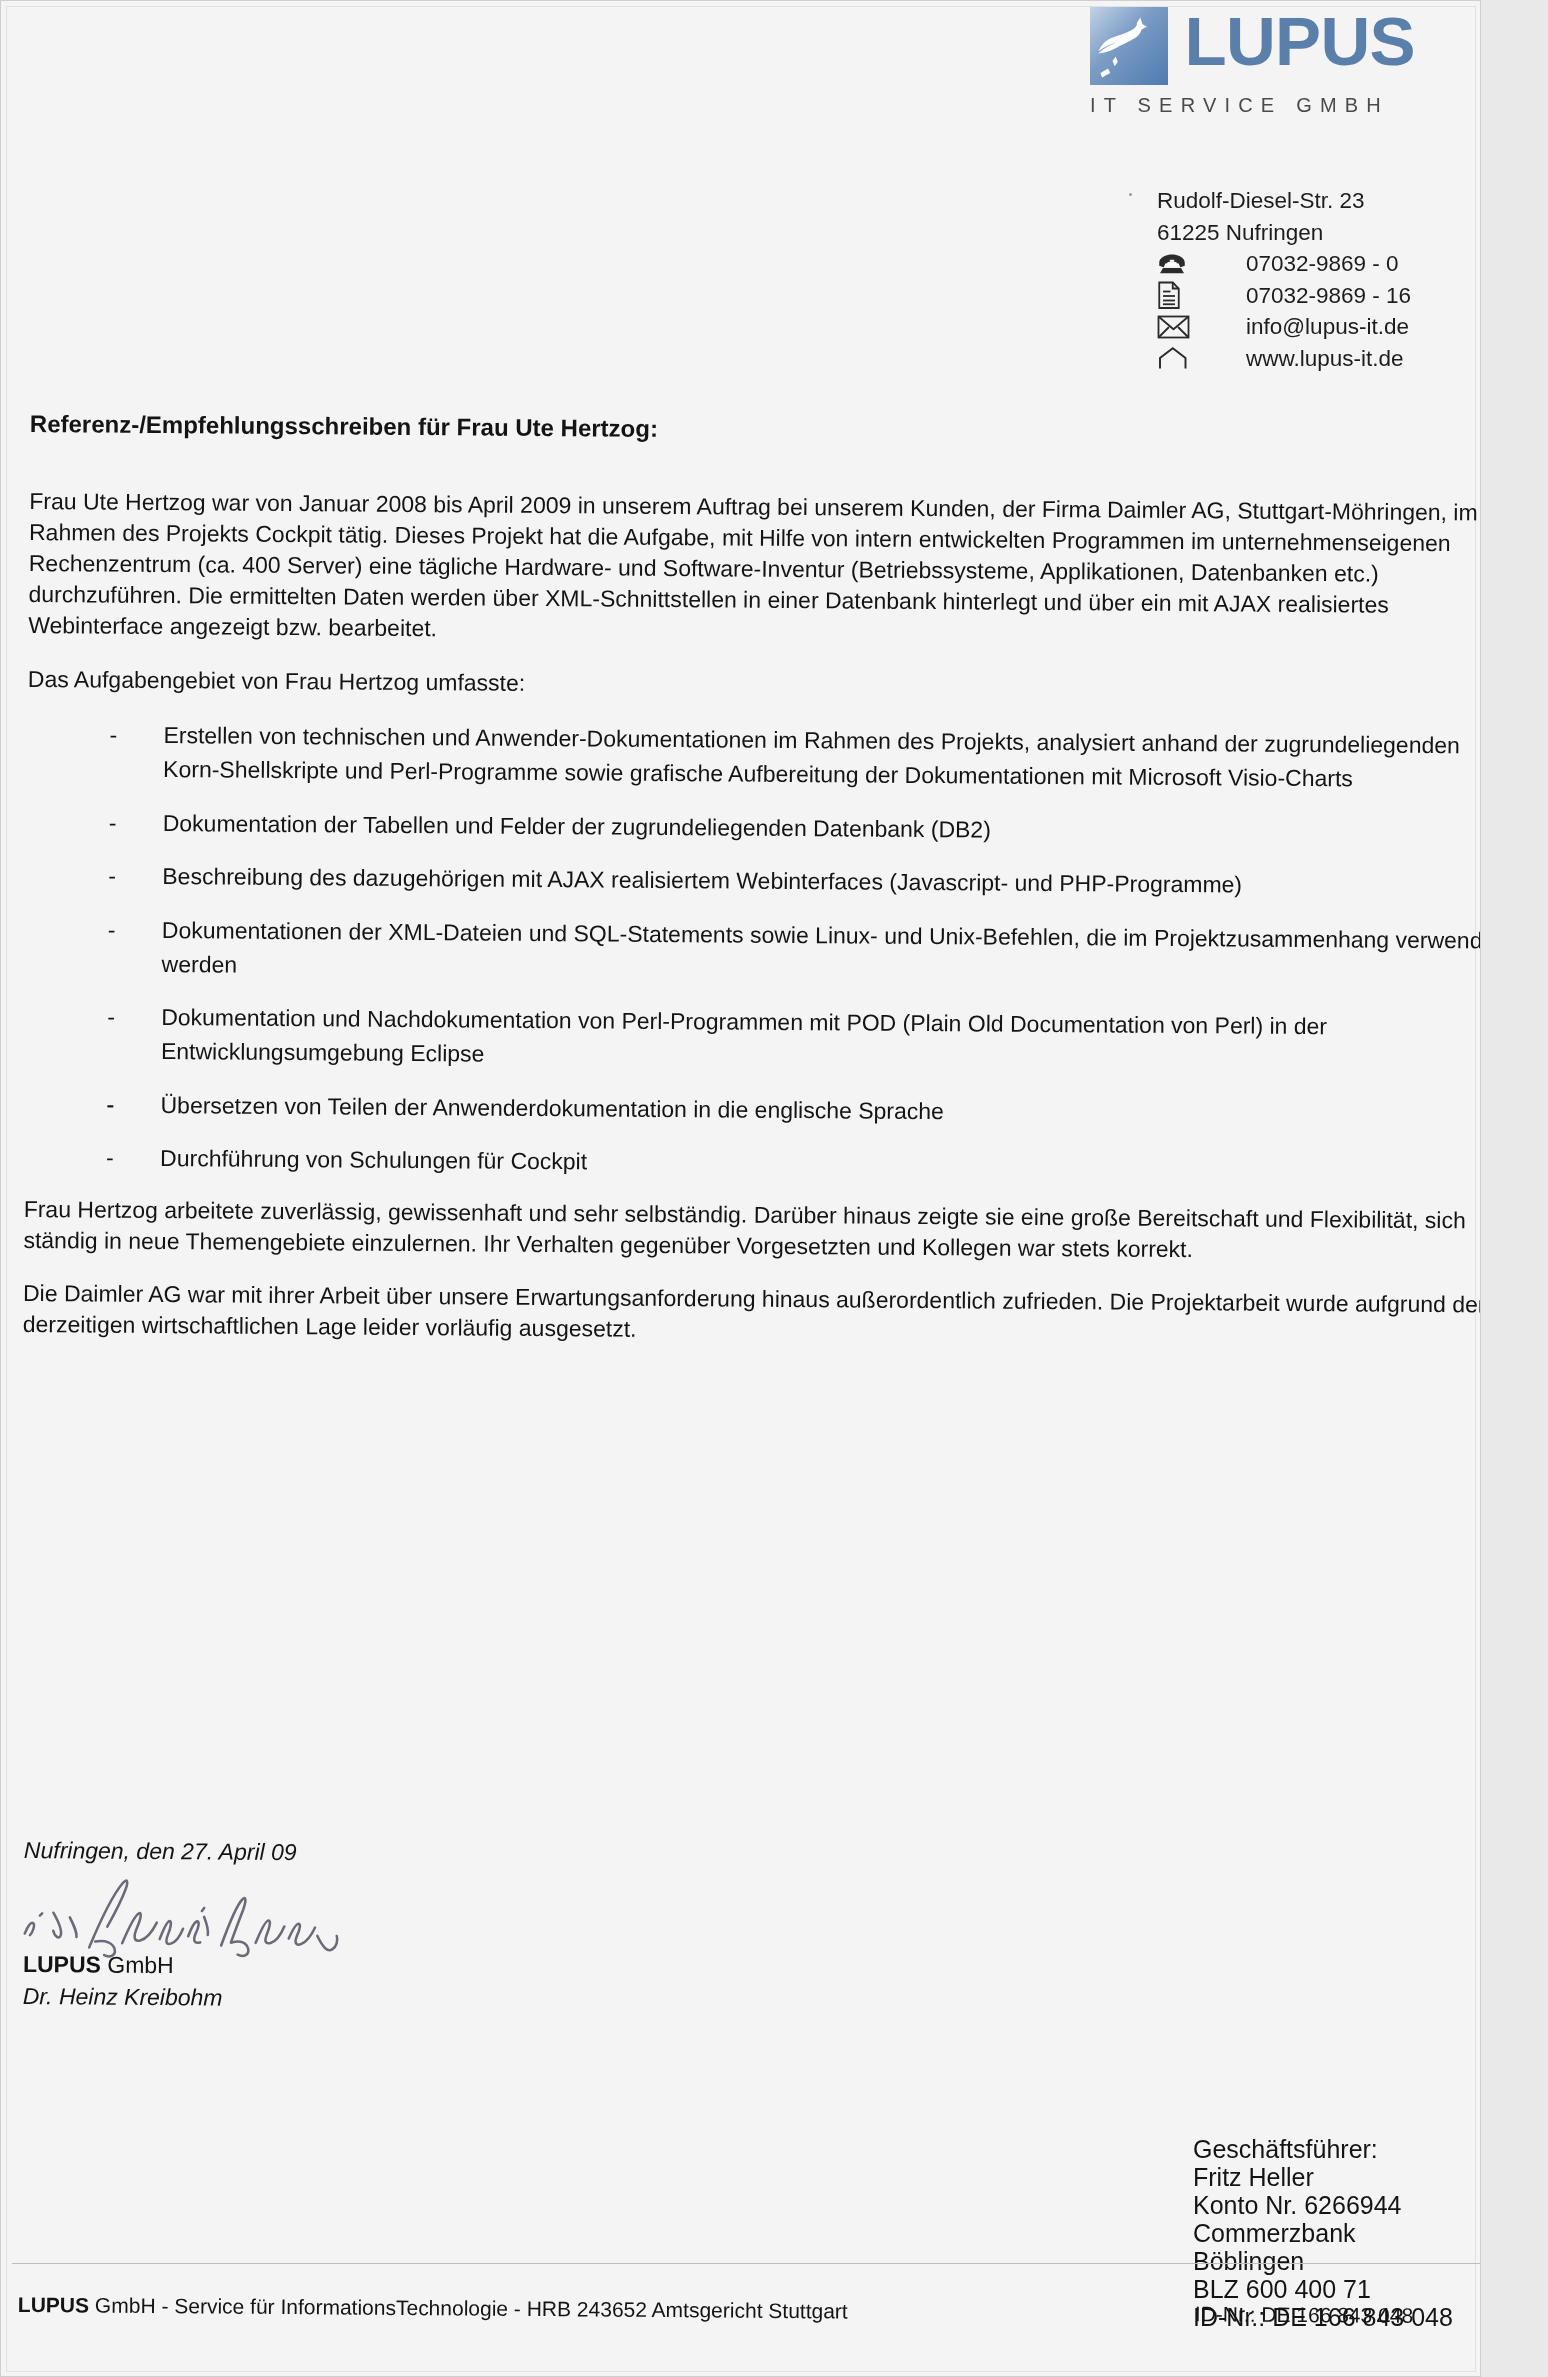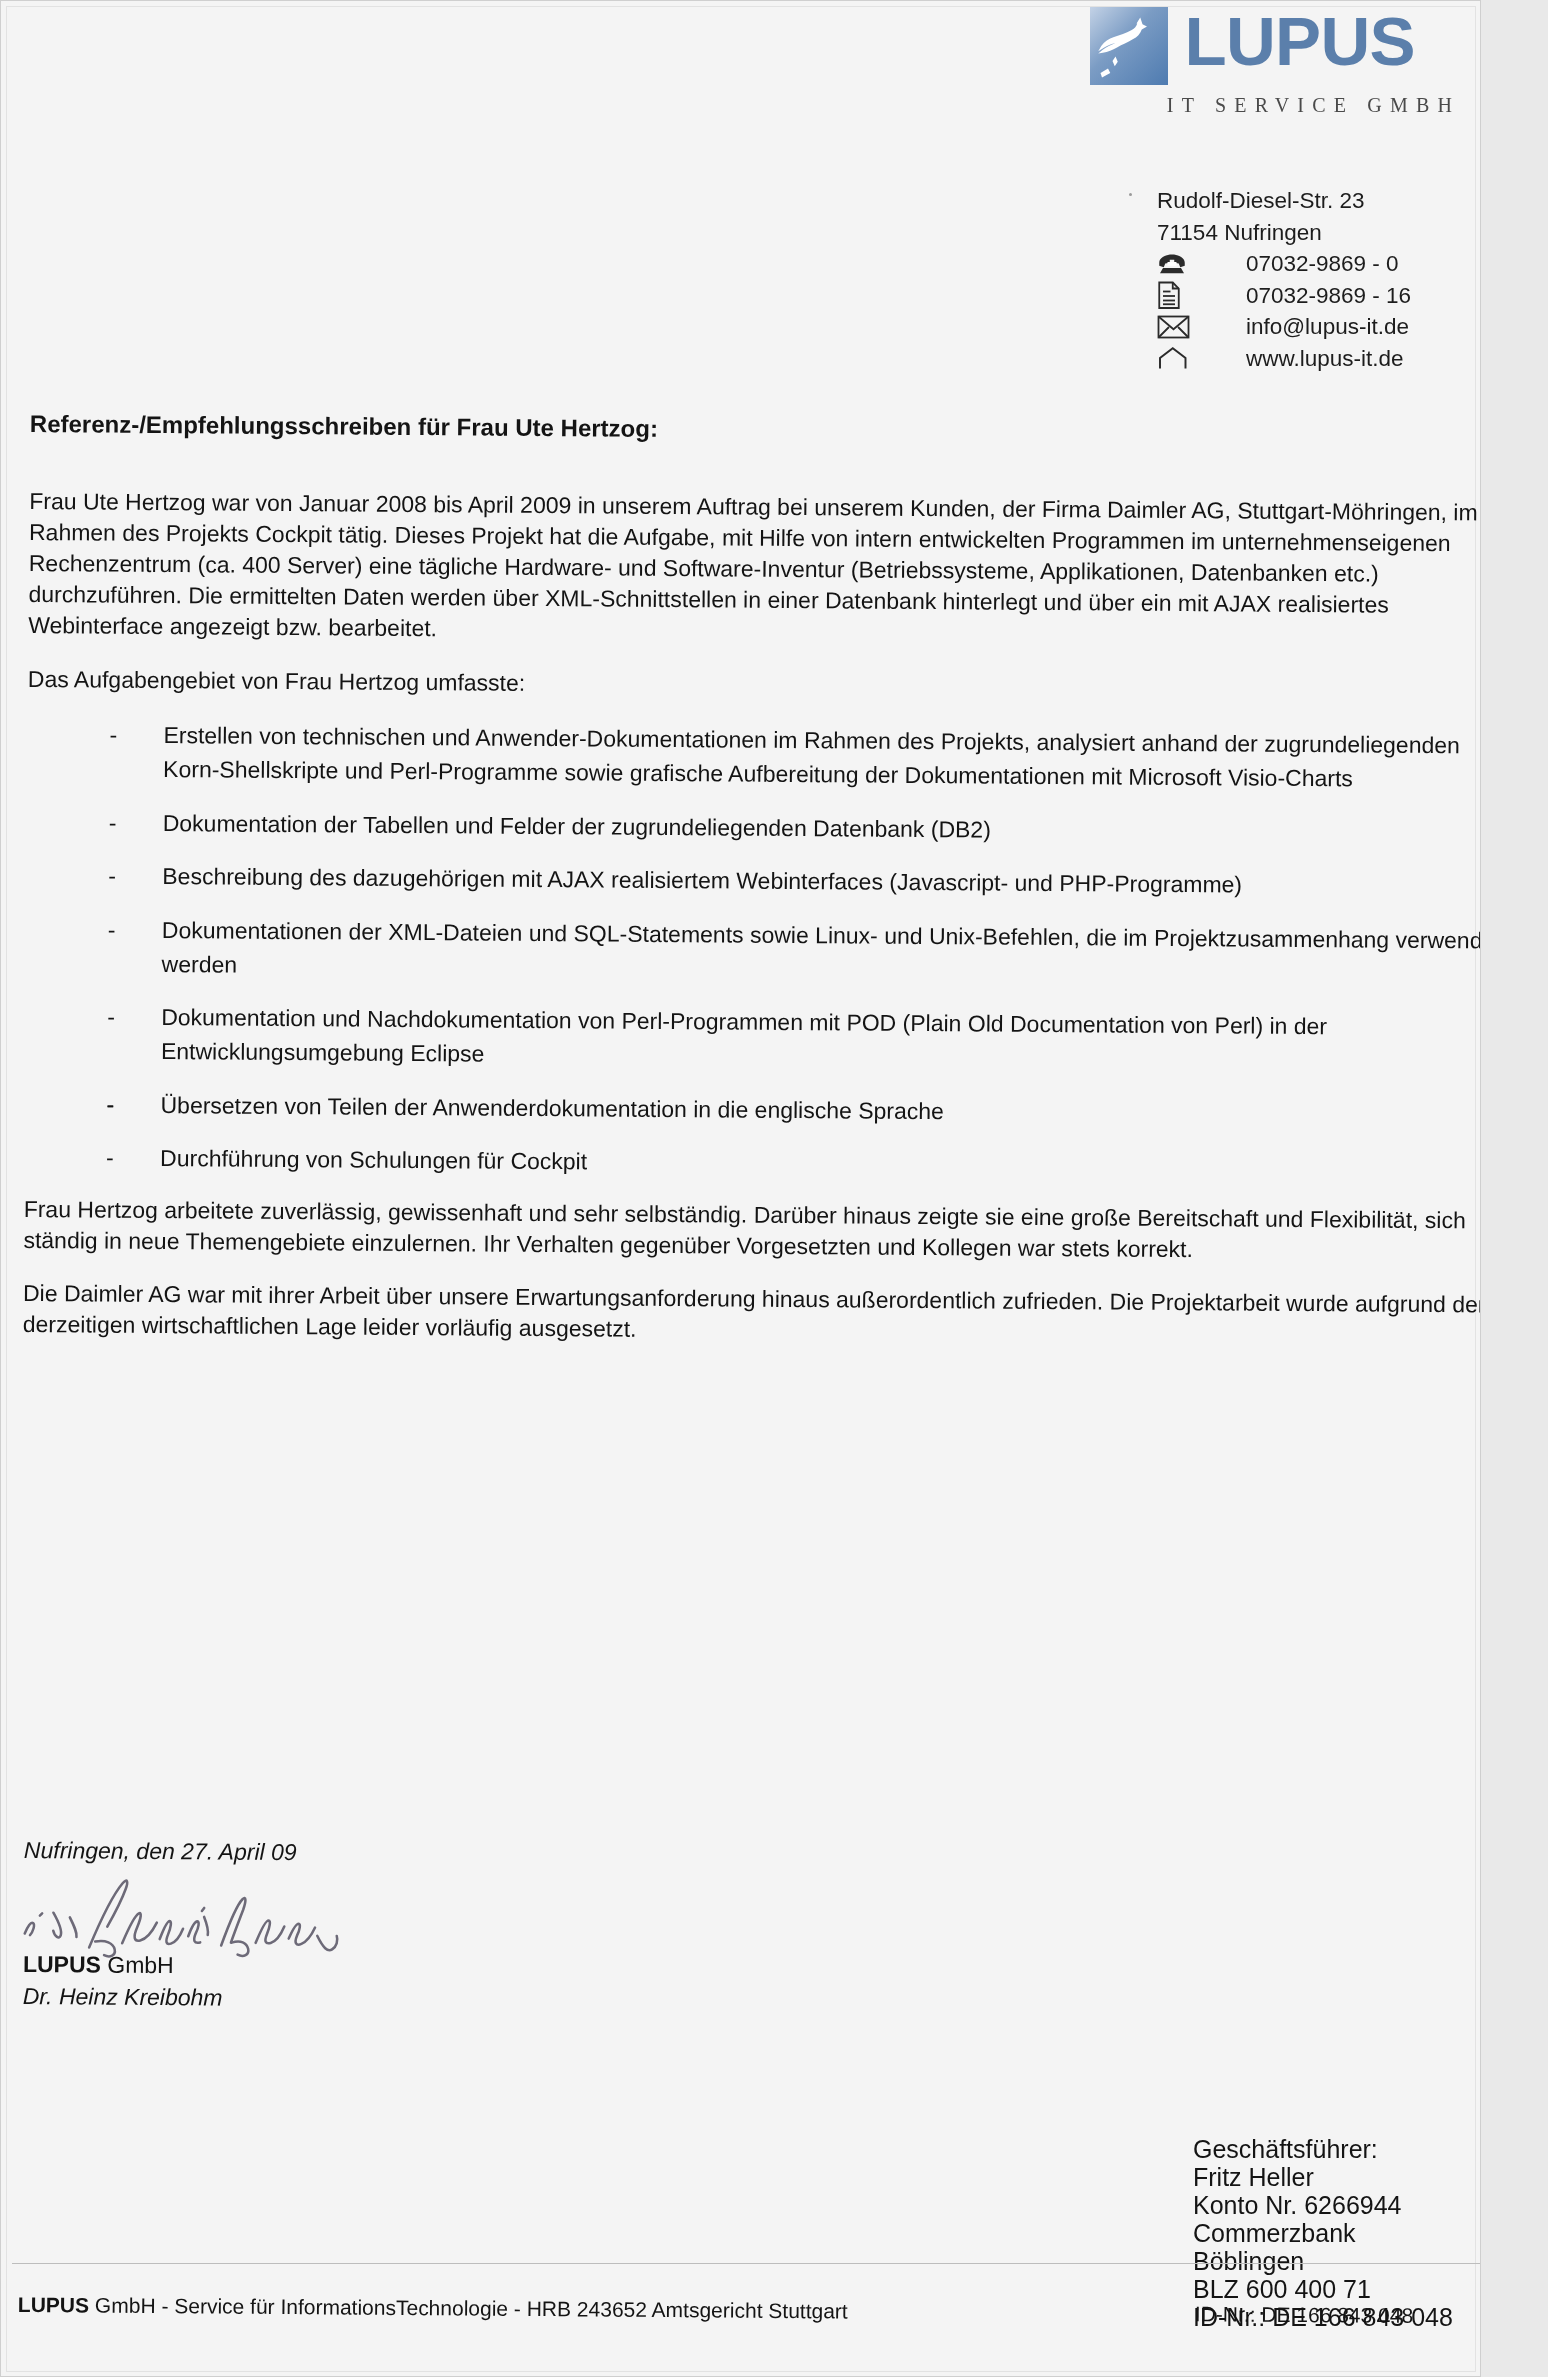--- a/index.html
+++ b/index.html
@@ -21,23 +21,23 @@
     background:linear-gradient(135deg,#c3d2e6 0%,#7b9cc4 42%,#4e7bb0 100%);
     position:relative;overflow:hidden;
   }
   .logo-mark svg{position:absolute;left:0;top:0;}
   .logo-word{
     font-family:"Liberation Sans",sans-serif;
     font-weight:bold;font-size:69px;line-height:69px;
     letter-spacing:-0.7px;color:#5b7fab;
   }
   .logo-sub{
-    text-align:center;margin-top:9px;padding-right:3px;
+    text-align:left;margin-top:9px;padding-right:3px;
     font-size:20px;letter-spacing:8.2px;color:#4a4a4a;
-    font-family:Liberation Serif, serif;
+    font-family:Liberation Sans, sans-serif;
   }
   
   .contact{position:absolute;left:1156px;top:184px;width:352px;font-size:22.5px;color:#1d1d1d;line-height:31.5px;}
   .contact .addr{margin-left:0px;}
   .contact .row{display:flex;align-items:center;height:31.5px;gap:32px;}
   .contact .ic{width:57px;flex:none;display:flex;align-items:center;}
   .contact .val{white-space:nowrap;}
   .dot{position:absolute;left:1128px;top:192px;width:3px;height:3px;background:#9a9a9a;border-radius:50%;}
   
   .doc{position:absolute;left:28.5px;top:409px;width:1492px;color:#141414;}
@@ -83,21 +83,21 @@
         </svg>
       </div>
       <div class="logo-word">LUPUS</div>
     </div>
     <div class="logo-sub">IT SERVICE GMBH</div>
   </div>
 
   <div class="dot"></div>
   <div class="contact">
     <div class="addr">Rudolf-Diesel-Str. 23</div>
-    <div class="addr">71154 Nufringen</div>
+    <div class="addr">61225 Nufringen</div>
 
     <div class="row">
       <span class="ic">
         <svg width="30" height="22.5" viewBox="0 0 40 30" aria-hidden="true">
           <path fill="#2b2b2b" d="M20 2 C10 2 3 7 3 13 l0 4 l6 2 l2 -5 l6 -1 l0 -4 l6 0 l0 4 l6 1 l2 5 l6 -2 l0 -4 C37 7 30 2 20 2 z
           M8 20 l24 0 l4 7 l-32 0 z"></path>
           <rect x="14" y="12" width="12" height="5" fill="#ffffff"></rect>
         </svg>
       </span>
       <span class="val">07032-9869 - 0</span>

